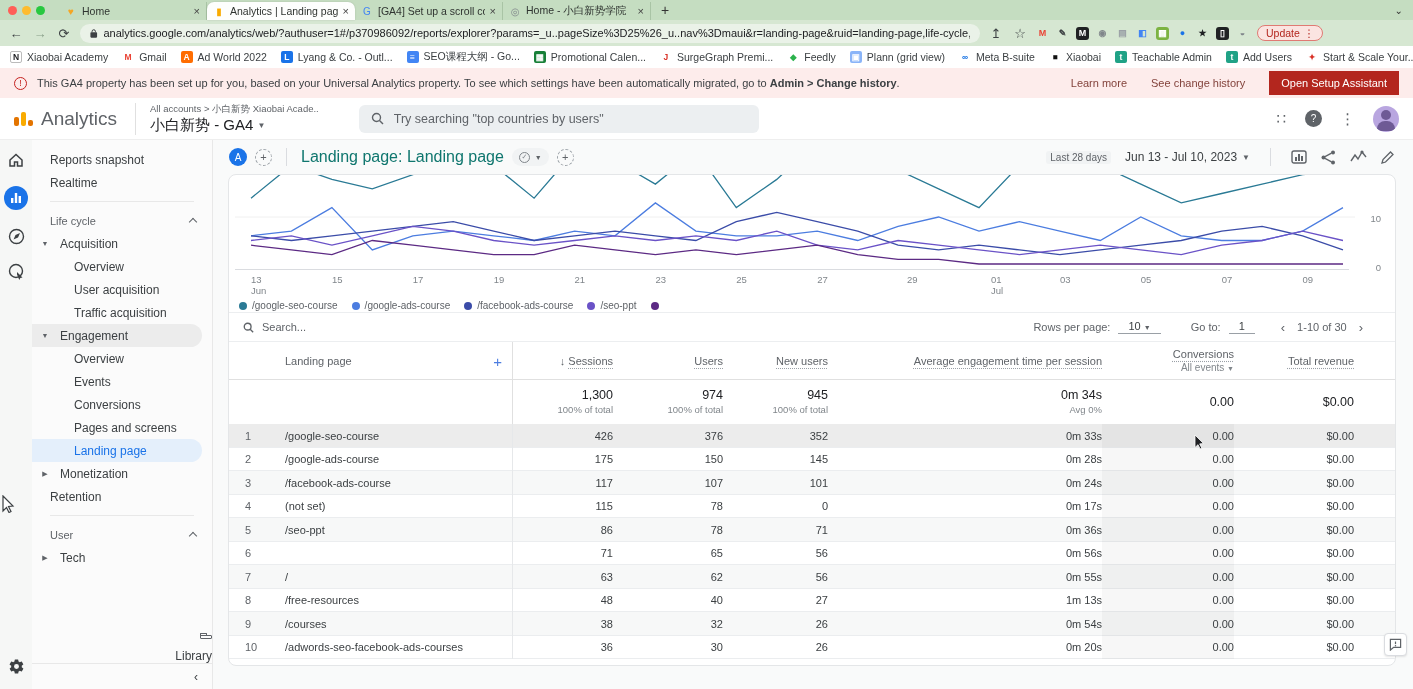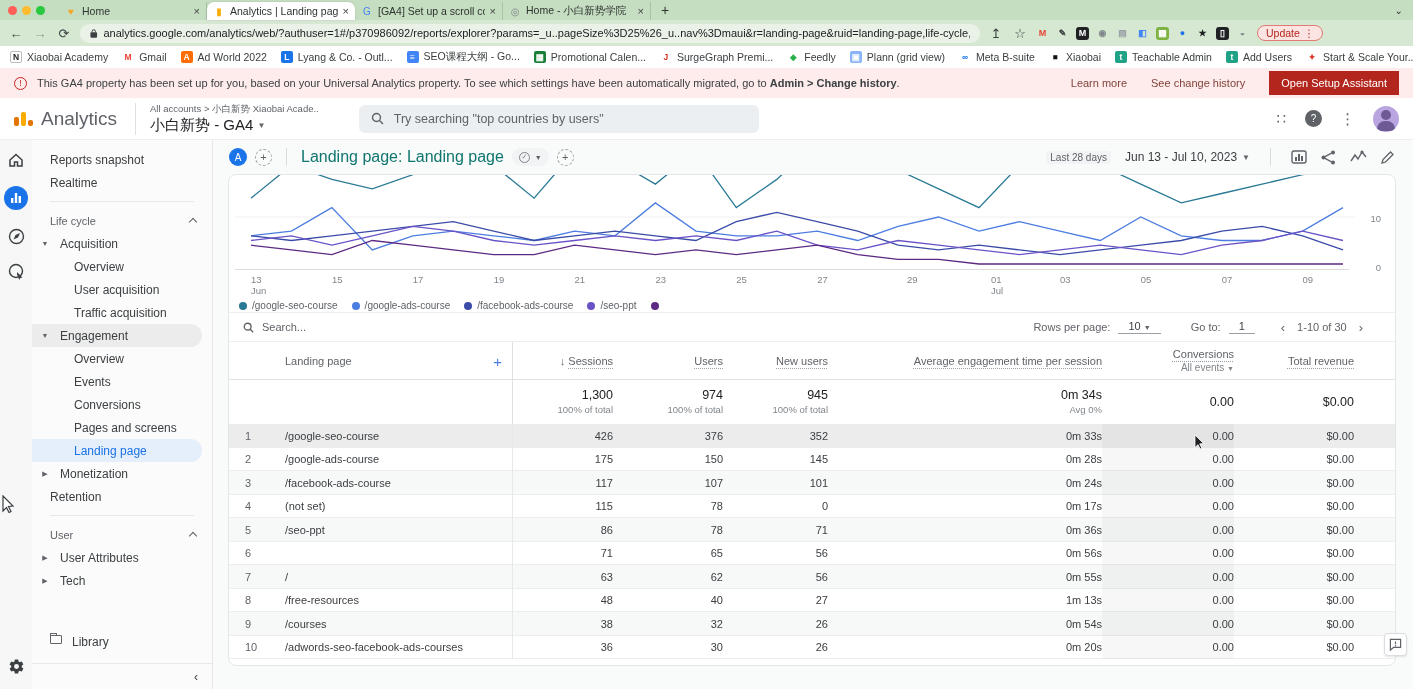--- a/index.html
+++ b/index.html
@@ -68,21 +68,21 @@
   .sb-item { height:23px; display:flex; align-items:center; cursor:pointer; }
   .sb-top { padding-left:18px; }
   .sb-section { padding-left:18px; color:#5f6368; font-size:11px; justify-content:space-between; padding-right:16px; }
   .chev-up { width:6px; height:6px; border-left:1.5px solid #5f6368; border-top:1.5px solid #5f6368; transform:rotate(45deg); margin-top:3px; }
   .sb-group { padding-left:8px; gap:10px; }
   .sb-group .arr { font-size:7px; color:#5f6368; width:10px; text-align:center; }
   .sb-child { padding-left:42px; }
   .sb-hl { background:#ececec; border-radius:0 14px 14px 0; margin-right:10px; }
   .sb-active { background:#e4effb; border-radius:0 14px 14px 0; margin-right:10px; color:#1a73e8; }
   .sb-div { border-top:1px solid #e8e8e8; margin:7px 18px 7px 18px; }
-  .sb-library { margin-top:auto; display:flex; align-items:flex-start; gap:10px; padding-left:18px; height:28px; }
+  .sb-library { margin-top:auto; display:flex; align-items:flex-end; gap:10px; padding-left:18px; height:28px;flex-direction:column; }
   .folder-ic { width:12px; height:9px; border:1.3px solid #5f6368; border-radius:1px; position:relative; }
   .folder-ic:before { content:""; position:absolute; top:-3px; left:-1px; width:5px; height:2px; border:1.3px solid #5f6368; border-bottom:none; border-radius:1px 1px 0 0; }
   .sb-collapse { border-top:1px solid #e8e8e8; height:26px; display:flex; align-items:center; justify-content:flex-end; padding-right:14px; color:#3c4043; font-size:12px; }
 
   .main { flex:1; background:#f9fafa; overflow:hidden; }
   .report-hdr { height:34px; display:flex; align-items:center; padding:0 18px 0 16px; gap:8px; }
   .var-chip { width:18px; height:18px; border-radius:50%; background:#1a73e8; color:#fff; font-size:10px; display:flex; align-items:center; justify-content:center; }
   .dash-plus { width:17px; height:17px; border:1px dashed #9aa0a6; border-radius:50%; color:#5f6368; font-size:11px; display:flex; align-items:center; justify-content:center; }
   .vdiv { width:1px; height:18px; background:#dadce0; margin:0 6px; }
   .rpt-title { font-size:16px; color:#0f766e; }
@@ -376,24 +376,20 @@
           <span class="arr">▶</span>
           <span>Monetization</span>
         </div>
         <div class="sb-item sb-top">
           <span>Retention</span>
         </div>
         <div class="sb-div"></div>
         <div class="sb-item sb-section">
           <span>User</span>
           <span class="chev-up"></span>
-        </div>
-        <div class="sb-item sb-group">
-          <span class="arr">▶</span>
-          <span>User Attributes</span>
         </div>
         <div class="sb-item sb-group">
           <span class="arr">▶</span>
           <span>Tech</span>
         </div>
       </div>
     <div class="sb-library">
       <span class="folder-ic"></span>
       <span>Library</span>
     </div>

